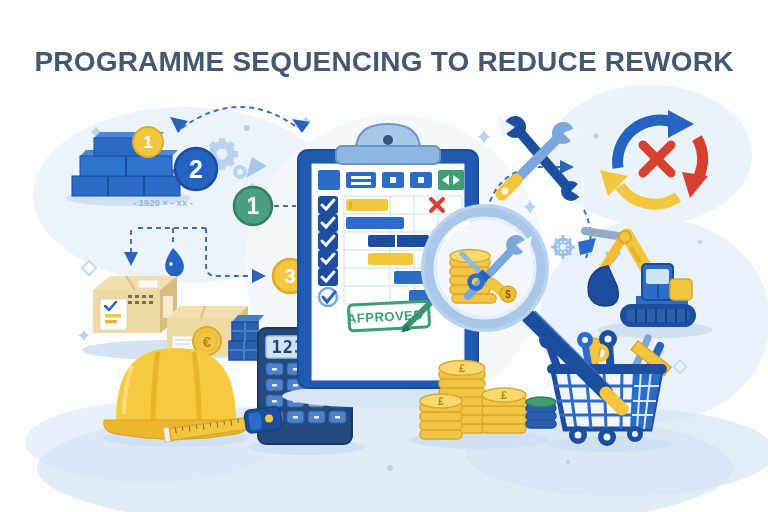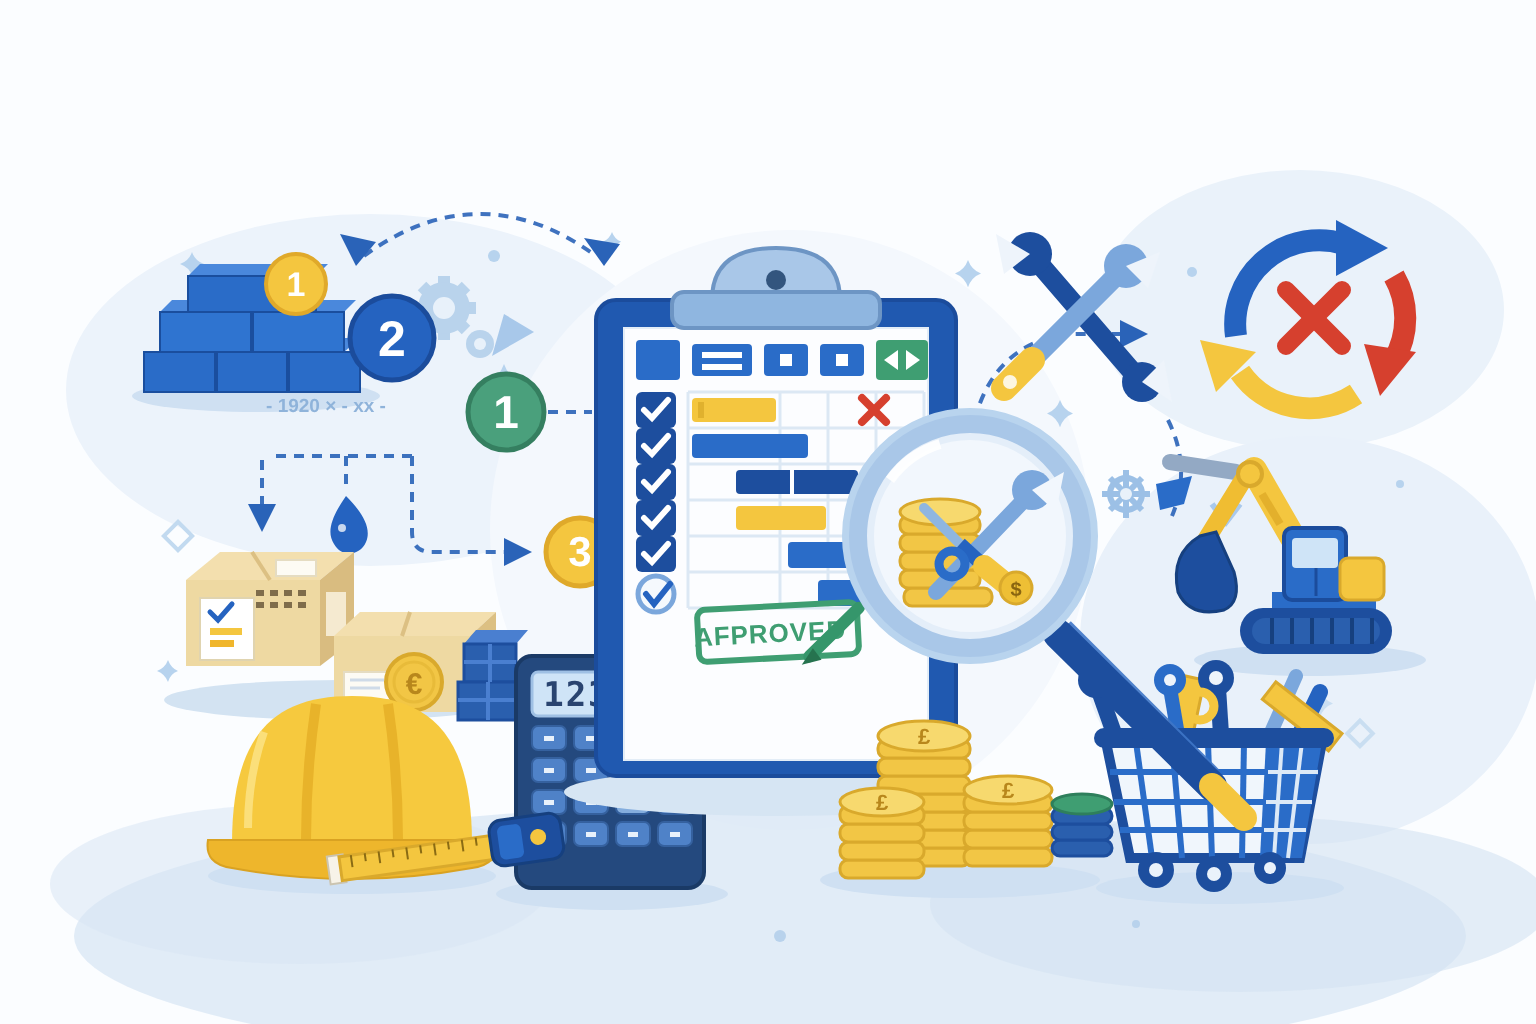--- a/index.html
+++ b/index.html
@@ -492,14 +492,15 @@
       <line x1="480" y1="272" x2="492" y2="283" stroke="#2563c0" stroke-width="7"></line>
       <line x1="492" y1="283" x2="508" y2="296" stroke="#f4c63f" stroke-width="11" stroke-linecap="round"></line>
       <circle cx="476" cy="282" r="6.5" fill="none" stroke="#2a6cc8" stroke-width="4.5"></circle>
       <circle cx="508" cy="294" r="8" fill="#eebf35" stroke="#d9a92c" stroke-width="1.5"></circle>
       <text x="508" y="298" text-anchor="middle" font-size="10" font-weight="bold" fill="#8a6510">$</text>
     </g>
   </g>
 
 </svg>
 
+<div class="title">PROGRAMME SEQUENCING TO REDUCE REWORK</div>
 
 </div>
 
 </body></html>

